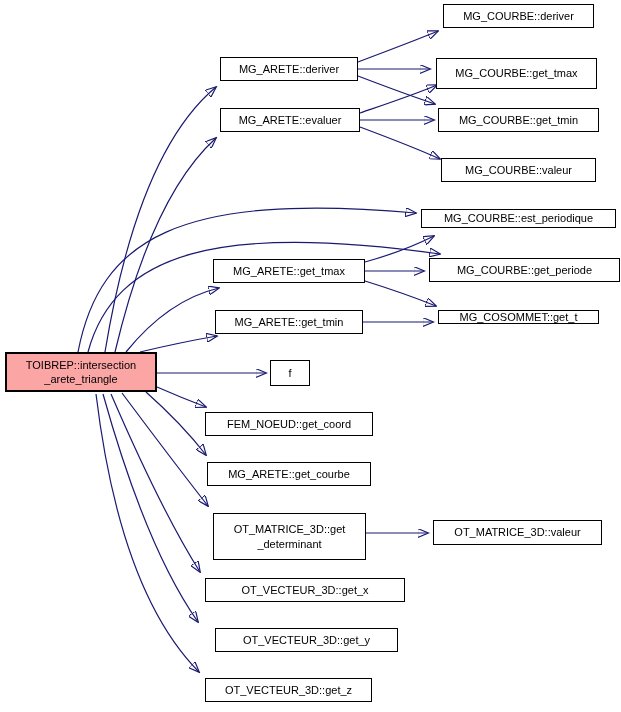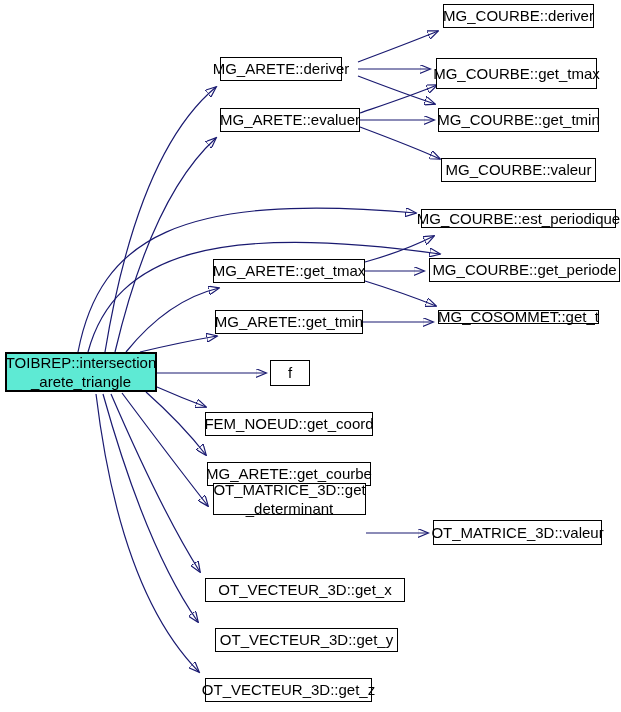--- a/index.html
+++ b/index.html
@@ -15,28 +15,28 @@
   .edges path { stroke: #191970; stroke-width: 1.2; fill: none; }
   .node {
     position: absolute;
     box-sizing: border-box;
     display: flex;
     align-items: center;
     justify-content: center;
     background: #ffffff;
     border: 1px solid #000000;
     color: #000000;
-    font-size: 15px;
+    font-size: 11px;
     line-height: 1.3;
     text-align: center;
     white-space: pre-line;
     cursor: pointer;
   }
   .node.root {
-    background: #5eead4;
+    background: #fca5a5;
     border-width: 2px;
     cursor: default;
   }
 </style>
 </head>
 <body>
 
 <div class="graph">
 
   <svg class="edges" width="621" height="712" viewBox="0 0 621 712">
@@ -75,42 +75,42 @@
     <path d="M363,322 L433,322" marker-end="url(#arrow)"></path>
 
     <path d="M366,533 L428,533" marker-end="url(#arrow)"></path>
   </svg>
 
   <div class="node root" style="left:5px; top:352px; width:152px; height:40px">
     <span>TOIBREP::intersection
 _arete_triangle</span>
   </div>
 
-  <div class="node" style="left:220px; top:57px; width:122px; height:24px">
+  <div class="node" style="left:220px; top:57px; width:138px; height:24px">
     <span>MG_ARETE::deriver</span>
   </div>
   <div class="node" style="left:220px; top:108px; width:140px; height:24px">
     <span>MG_ARETE::evaluer</span>
   </div>
   <div class="node" style="left:213px; top:259px; width:152px; height:24px">
     <span>MG_ARETE::get_tmax</span>
   </div>
   <div class="node" style="left:215px; top:310px; width:148px; height:24px">
     <span>MG_ARETE::get_tmin</span>
   </div>
   <div class="node" style="left:270px; top:360px; width:40px; height:26px">
     <span>f</span>
   </div>
   <div class="node" style="left:205px; top:412px; width:168px; height:24px">
     <span>FEM_NOEUD::get_coord</span>
   </div>
   <div class="node" style="left:207px; top:462px; width:164px; height:24px">
     <span>MG_ARETE::get_courbe</span>
   </div>
-  <div class="node" style="left:213px; top:483px; width:153px; height:32px">
+  <div class="node" style="left:213px; top:513px; width:153px; height:47px">
     <span>OT_MATRICE_3D::get
 _determinant</span>
   </div>
   <div class="node" style="left:205px; top:578px; width:200px; height:24px">
     <span>OT_VECTEUR_3D::get_x</span>
   </div>
   <div class="node" style="left:215px; top:628px; width:183px; height:24px">
     <span>OT_VECTEUR_3D::get_y</span>
   </div>
   <div class="node" style="left:205px; top:678px; width:167px; height:24px">

